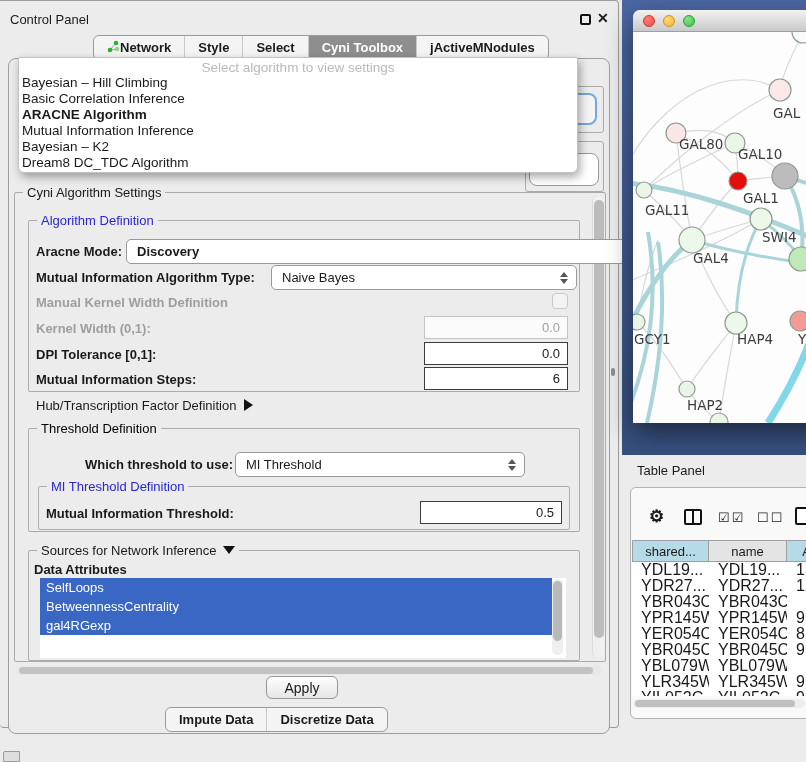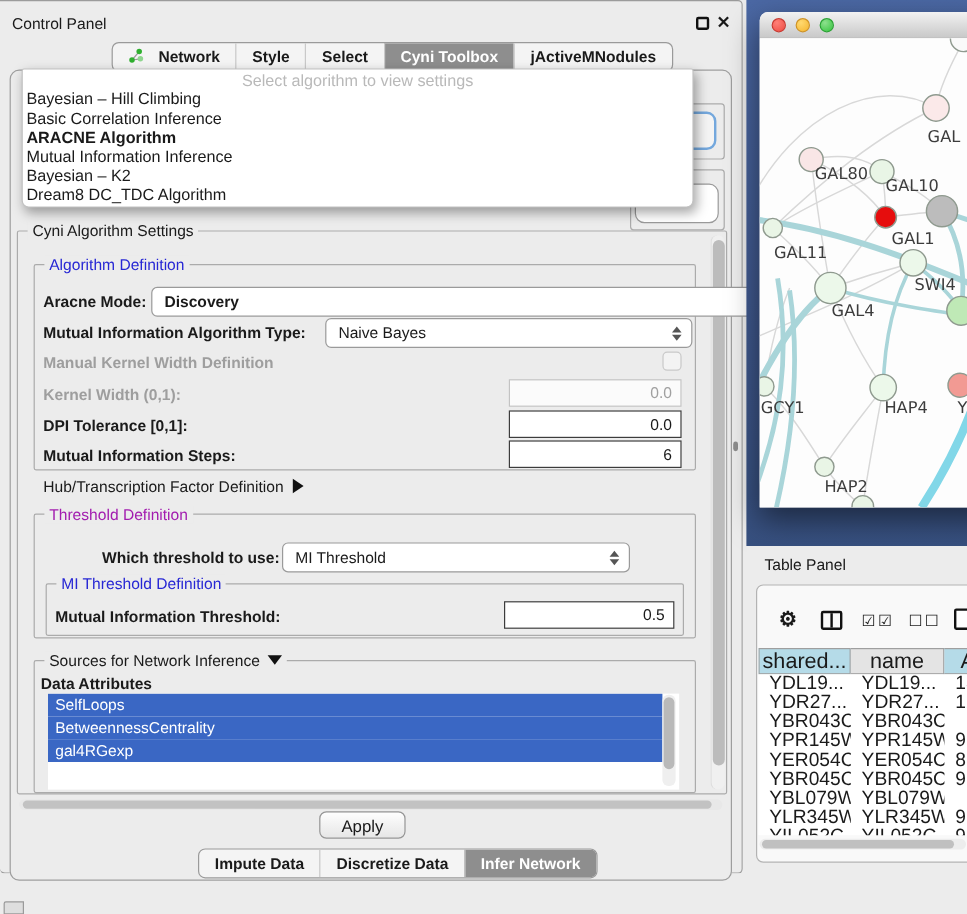--- a/index.html
+++ b/index.html
@@ -19,21 +19,21 @@
   #cp-title { left:10px; top:12px; font-size:13px; }
   #btn-maximize { left:580px; top:14px; width:11px; height:11px;
     border:2px solid #111; border-radius:2px; cursor:pointer; }
   #btn-close { left:597px; top:10px; font-size:14px; font-weight:bold; cursor:pointer; }
 
   
   .tabgroup { display:flex; height:25px; border:1px solid #9a9a9a;
     border-radius:6px; background:#f4f4f4; overflow:hidden; align-items:stretch; }
   #tabbar { left:93px; top:35px; }
   #bottom-tabs { left:140px; top:707px;margin-left:25px; }
-  .tab { display:flex; align-items:center; gap:12px; padding:0 13px;
+  .tab { display:flex; align-items:center; gap:0; padding:0 13px;
     font-size:13px; font-weight:bold; border-left:1px solid #c9c9c9; cursor:pointer; background:transparent; }
   .tabgroup .tab:first-child { border-left:none; }
   .tab.selected { background:#8e8e8e; color:#fff; }
 
   
   #main-panel { left:8px; top:58px; width:602px; height:676px;
     border:1px solid #9e9e9e; border-radius:8px; background:#ececec; }
 
   
   #frag-g1 { left:525px; top:86px; width:79px; height:47px; border:1px solid #ababab; border-radius:3px; }
@@ -49,21 +49,21 @@
     font-size:13.5px; padding-top:2px; height:17px; }
   .algo-item { height:16px; line-height:16px; padding-left:3px;
     font-size:13.5px; cursor:pointer; white-space:nowrap; }
   .algo-item.bold { font-weight:bold; }
 
   
   .group { position:absolute; border:1px solid #ababab; border-radius:2px; }
   .legend { position:absolute; top:-8px; left:8px; background:#ececec;
     padding:0 4px; font-size:13px; white-space:nowrap; }
   .legend.blue { color:#2727d4; }
-  .legend.green { color:#a21caf; }
+  .legend.green { color:#000000; }
 
   #settings-group { left:14px; top:192px; width:592px; height:470px; }
   #algdef-group   { left:28px; top:220px; width:552px; height:172px; }
   #threshold-group{ left:28px; top:428px; width:552px; height:104px; }
   #mi-group       { left:38px; top:486px; width:532px; height:44px; }
   #sources-group  { left:28px; top:550px; width:552px; height:111px; }
 
   .flabel { position:absolute; font-weight:bold; font-size:13px; white-space:nowrap; }
   .flabel.disabled { color:#9e9e9e; }
   .plain { position:absolute; font-size:13px; white-space:nowrap; }
@@ -141,21 +141,21 @@
   #icon-gear { left:649px; font-size:17px; font-weight:bold; }
   #icon-split { left:684px; top:509px; width:18px; height:16px; border:2px solid #111; border-radius:2px; }
   #icon-split::after { content:""; position:absolute; left:6px; top:0; width:2px; height:12px; background:#111; }
   #icon-checked { left:718px; top:510px; font-size:13px; letter-spacing:2px; }
   #icon-unchecked { left:757px; top:510px; font-size:13px; letter-spacing:2px; }
   #icon-doc { left:795px; top:507px; width:16px; height:18px; border:2px solid #111; border-radius:2px; background:#fff; }
 
   #tp-header { left:632px; top:540px; width:174px; height:22px; display:flex; overflow:hidden; }
   .tp-col { height:22px; border:1px solid #9f9f9f; border-left:none;
     display:flex; align-items:center; justify-content:center;
-    font-size:18px; background:#e4e4e4; flex:none; cursor:pointer; }
+    font-size:13px; background:#e4e4e4; flex:none; cursor:pointer; }
   .tp-col:first-child { border-left:1px solid #9f9f9f; }
   .tp-col.hl { background:#b5dbe8; }
   #tp-rows { left:632px; top:562px; width:174px; height:134px; background:#fff; overflow:hidden; }
   .tp-row { display:flex; height:16px; line-height:16px; font-size:16px; cursor:pointer; }
   .tp-cell { flex:none; overflow:hidden; white-space:nowrap; padding-left:9px; }
   #tp-hscroll { left:633px; top:699px; width:172px; height:9px; background:#ededed; border-radius:5px; }
   #tp-hthumb { left:2px; top:1px; width:160px; height:7px; background:#c0c0c0; border-radius:5px; }
 
   #mini-box { left:3px; top:751px; width:17px; height:11px;
     border:1px solid #9a9a9a; background:#dedede; border-top-left-radius:2px; }
@@ -284,23 +284,20 @@
   <div class="abs" id="hthumb"></div>
 </div>
 
 <div class="abs" id="apply-btn">Apply</div>
 <div class="abs tabgroup" id="bottom-tabs">
     <div class="tab">
       <span>Impute Data</span>
     </div>
     <div class="tab">
       <span>Discretize Data</span>
-    </div>
-    <div class="tab selected">
-      <span>Infer Network</span>
     </div>
   </div>
 
 <div class="abs" id="blue-bg"></div>
 <div class="abs" id="divider-handle"></div>
 
 <div class="abs" id="net-window">
   <div class="abs" id="net-titlebar">
     <div class="light" id="light-close"></div>
     <div class="light" id="light-min"></div>

